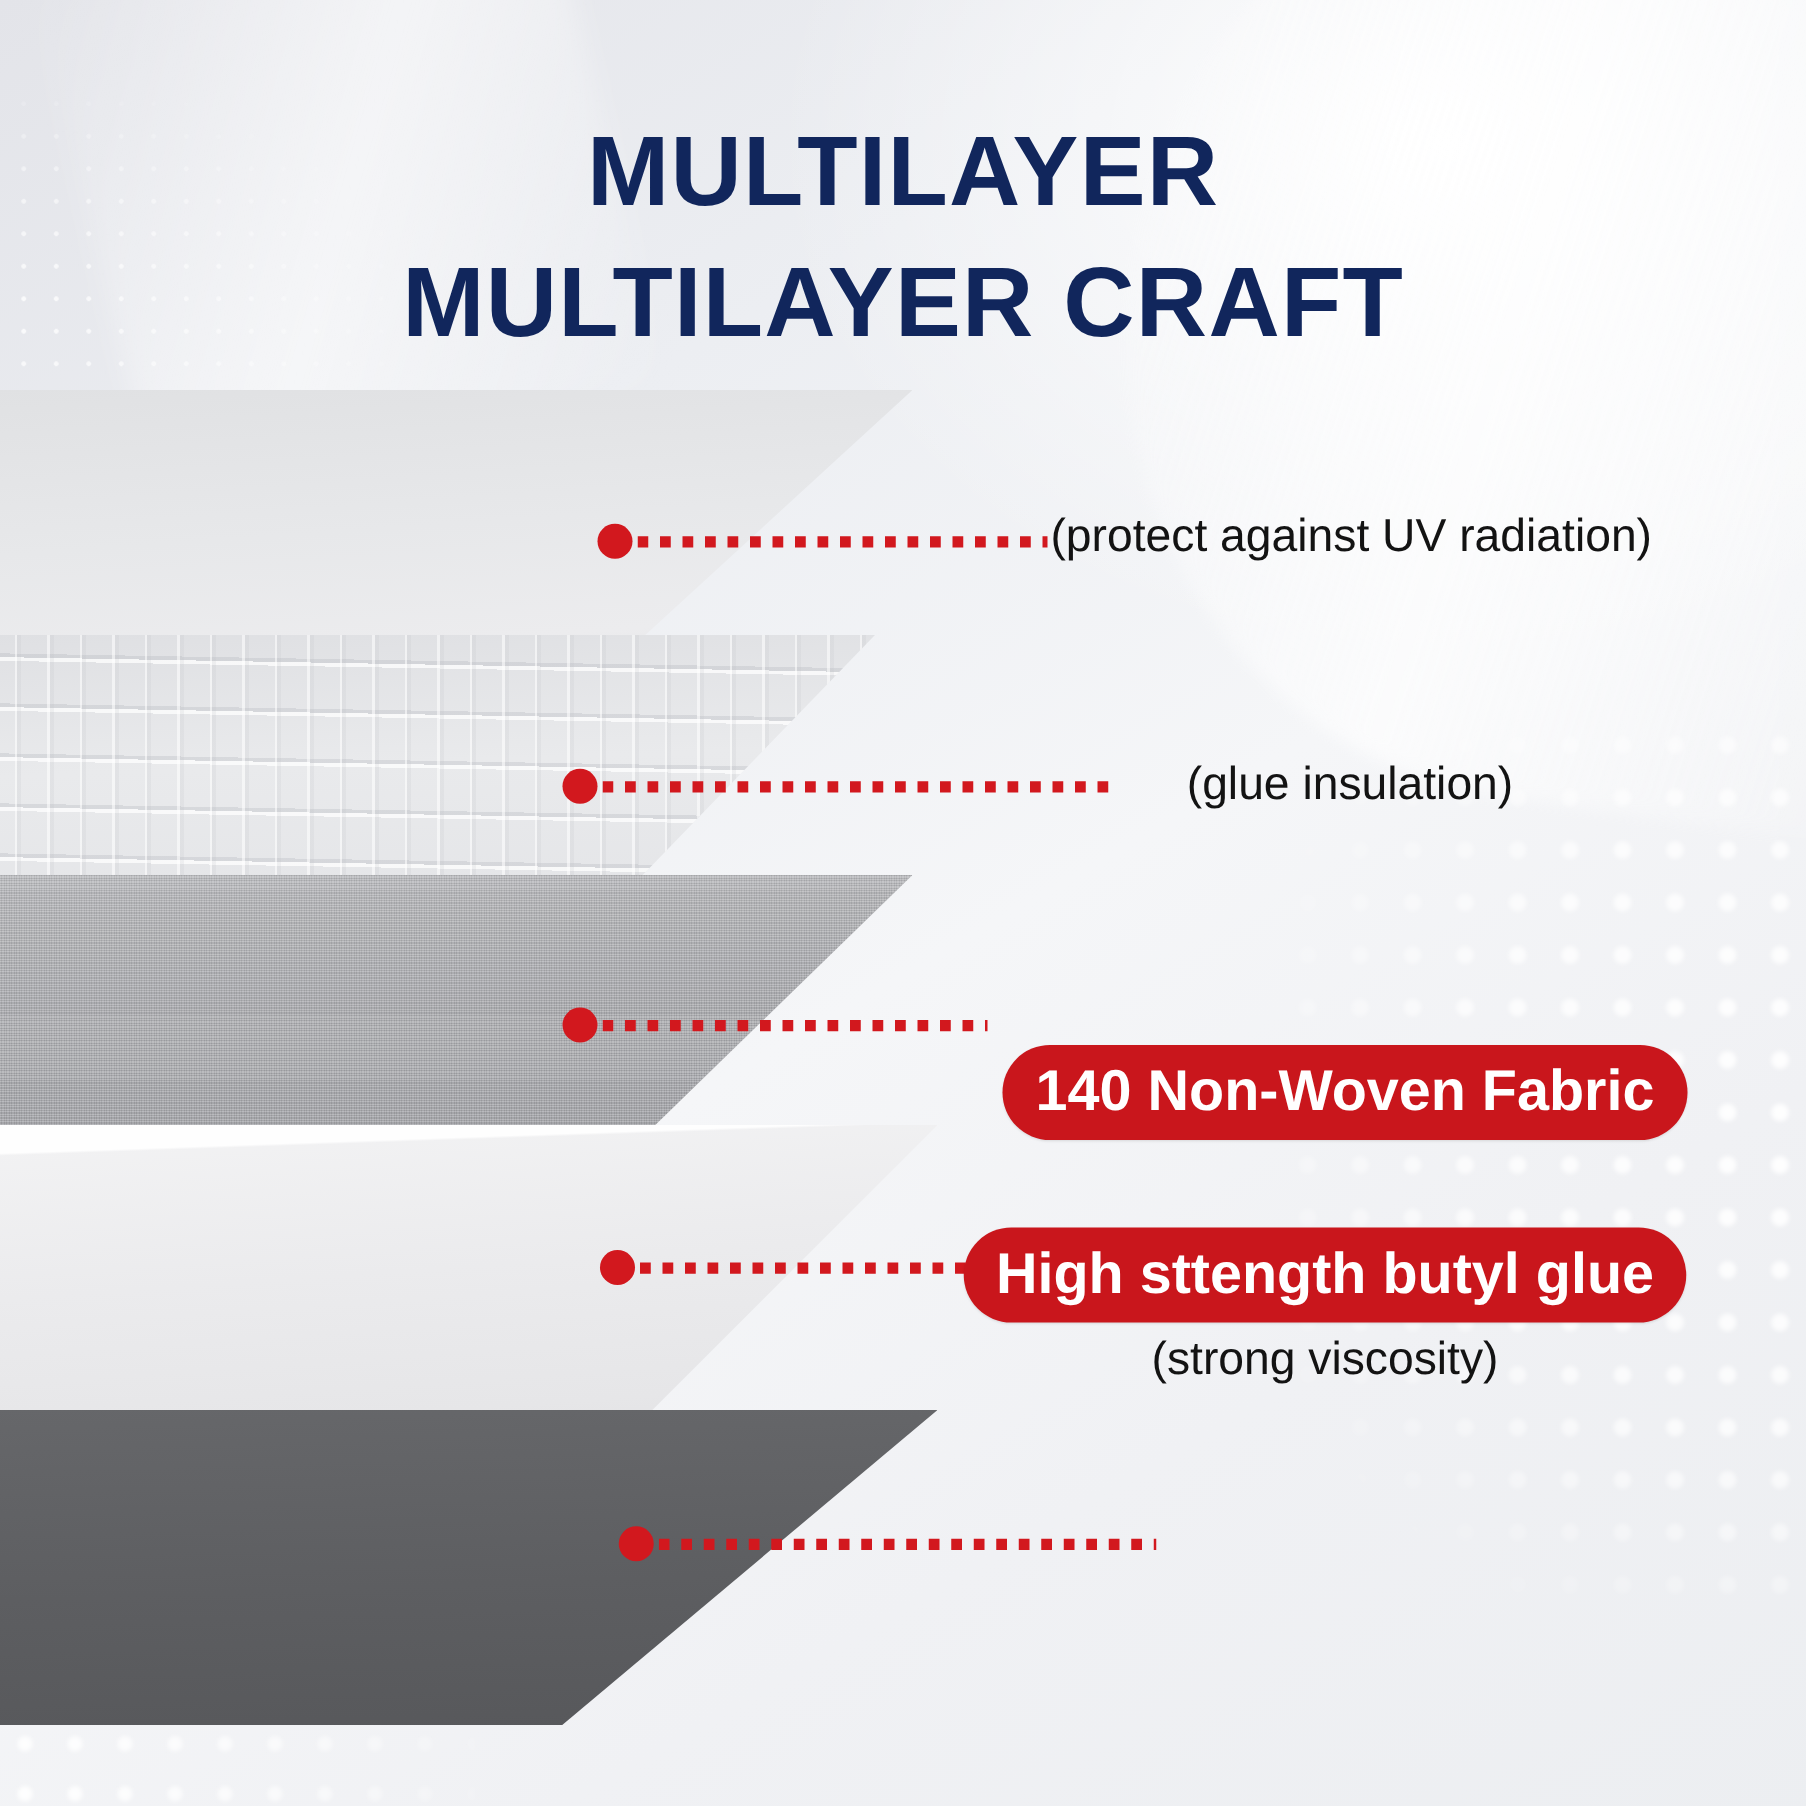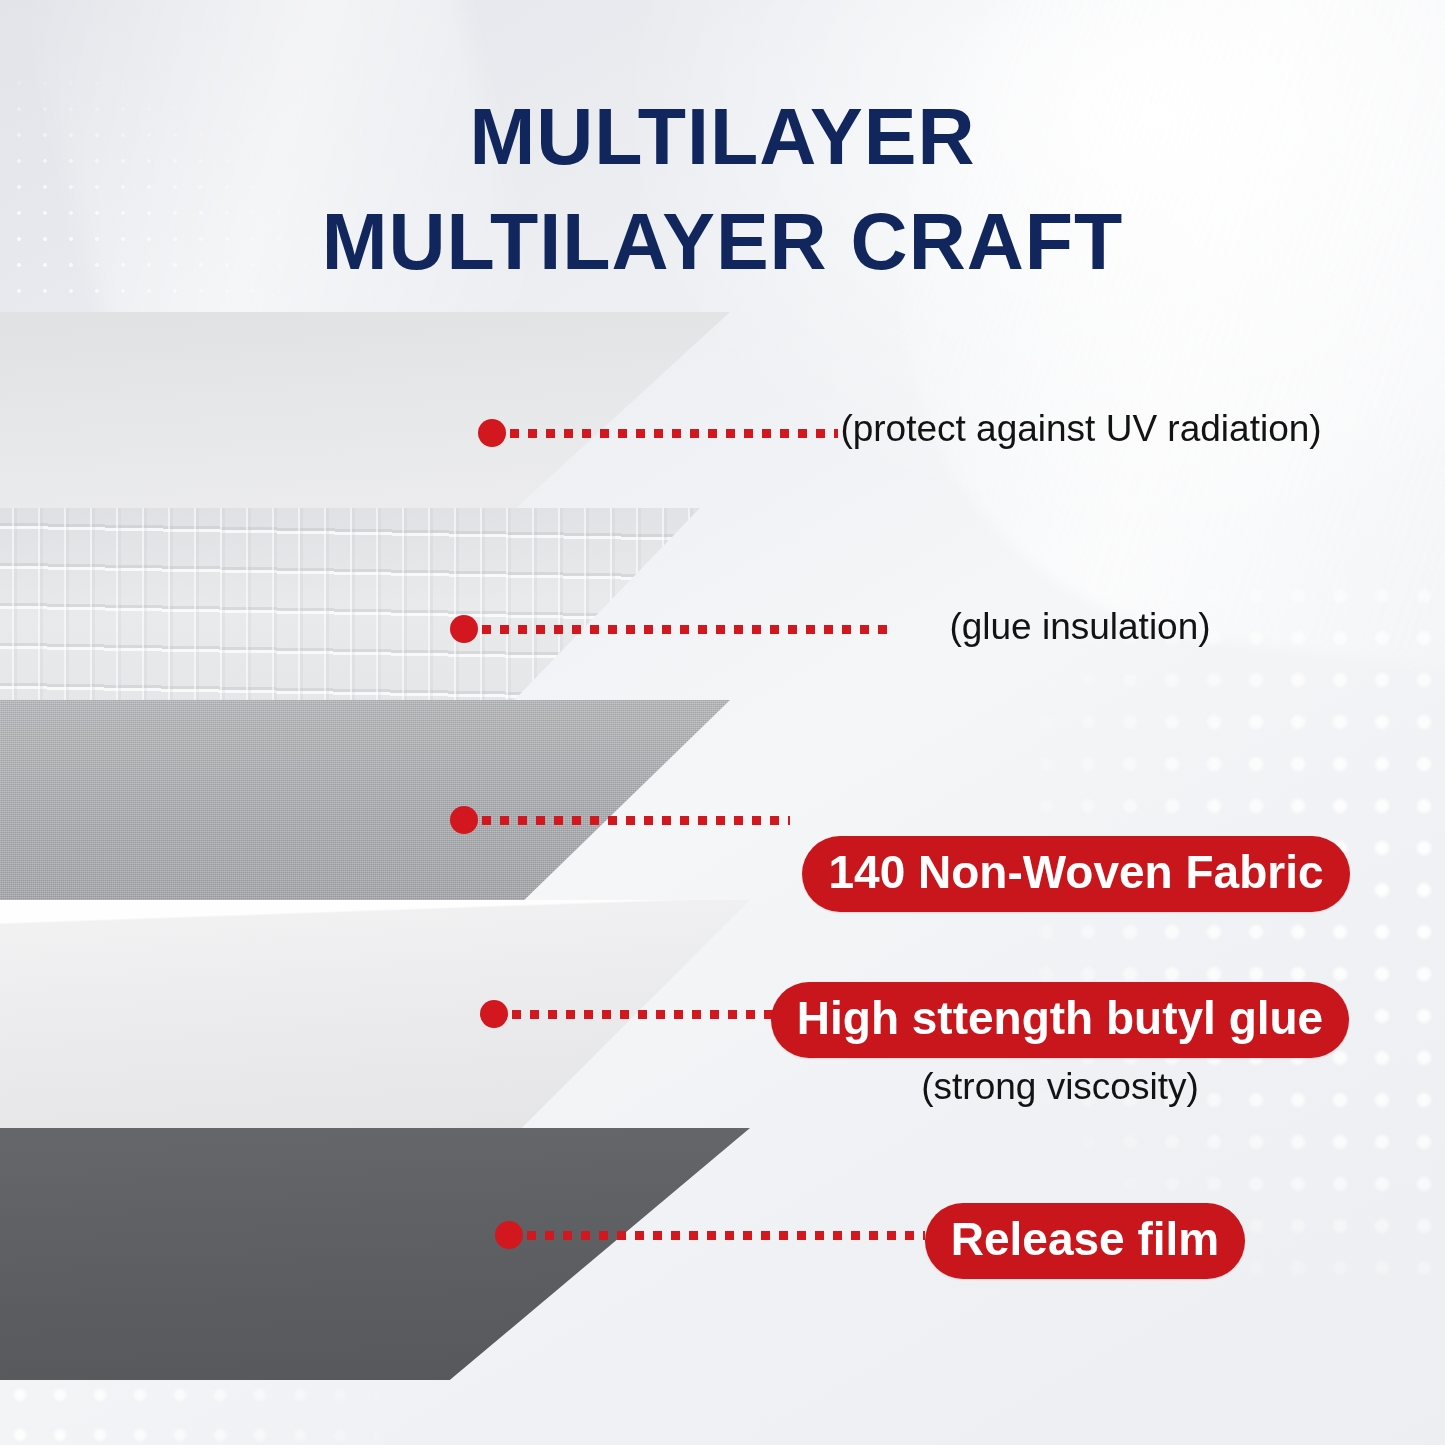--- a/index.html
+++ b/index.html
@@ -297,17 +297,14 @@
 
   <div class="callout-col" style="left:776px; top:788px; width:600px;margin-top:48px;">
     <span class="pill pill-lg">140 Non-Woven Fabric</span>
   </div>
 
   <div class="callout-col" style="left:748px; top:982px; width:624px;">
     <span class="pill pill-lg">High sttength butyl glue</span>
     <span class="sub">(strong viscosity)</span>
   </div>
 
-  <div class="callout-col" style="left:915px; top:1203px; width:340px;">
-    <span class="pill pill-lg">Release film</span>
-  </div>
 
 </div>
 
 </body></html>

